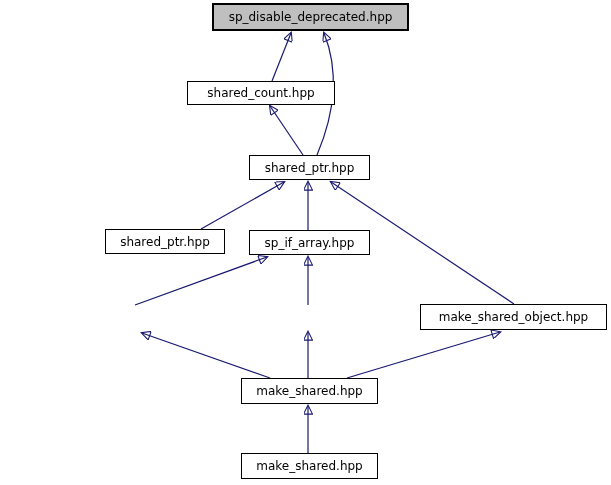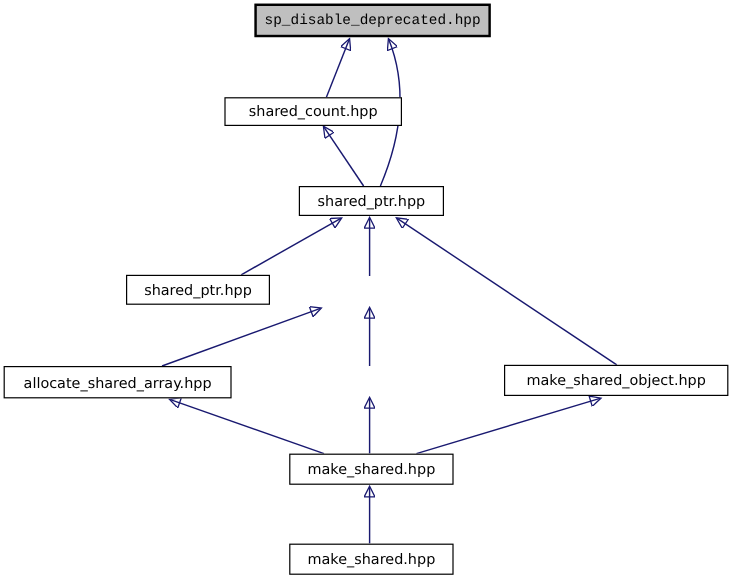--- a/index.html
+++ b/index.html
@@ -39,21 +39,21 @@
     align-items: center;
     justify-content: center;
     white-space: nowrap;
     cursor: pointer;
   }
   .node.highlighted {
     background: #bfbfbf;
     border-width: 2px;
   }
   
-  #n-sp-disable-deprecated { left: 212px; top: 3px;   width: 197px; height: 28px; font-family: Liberation Mono, monospace; }
+  #n-sp-disable-deprecated { left: 212px; top: 3px;   width: 197px; height: 28px; }
   #n-shared-count          { left: 187px; top: 81px;  width: 148px; height: 24px; }
   #n-shared-ptr-main       { left: 249px; top: 155px; width: 121px; height: 25px; }
   #n-shared-ptr-alias      { left: 105px; top: 229px; width: 120px; height: 25px; }
   #n-sp-if-array           { left: 249px; top: 230px; width: 121px; height: 25px; }
   #n-allocate-shared-array { left: 3px;   top: 305px; width: 190px; height: 27px; }
   #n-make-shared-array     { left: 220px; top: 305px; width: 177px; height: 25px; }
   #n-make-shared-object    { left: 420px; top: 304px; width: 187px; height: 26px; }
   #n-make-shared           { left: 241px; top: 378px; width: 137px; height: 26px; }
   #n-make-shared-alias     { left: 241px; top: 453px; width: 137px; height: 26px; }
 </style>
@@ -91,24 +91,24 @@
   </div>
 
   <div class="node" id="n-shared-ptr-main">
     <span>shared_ptr.hpp</span>
   </div>
 
   <div class="node" id="n-shared-ptr-alias">
     <span>shared_ptr.hpp</span>
   </div>
 
+  <div class="node" id="n-sp-if-array">
+    <span>sp_if_array.hpp</span>
+  </div>
 
-  <div class="node" id="n-allocate-shared-array">
-    <span>allocate_shared_array.hpp</span>
-  </div>
 
 
   <div class="node" id="n-make-shared-object">
     <span>make_shared_object.hpp</span>
   </div>
 
   <div class="node" id="n-make-shared">
     <span>make_shared.hpp</span>
   </div>
 

